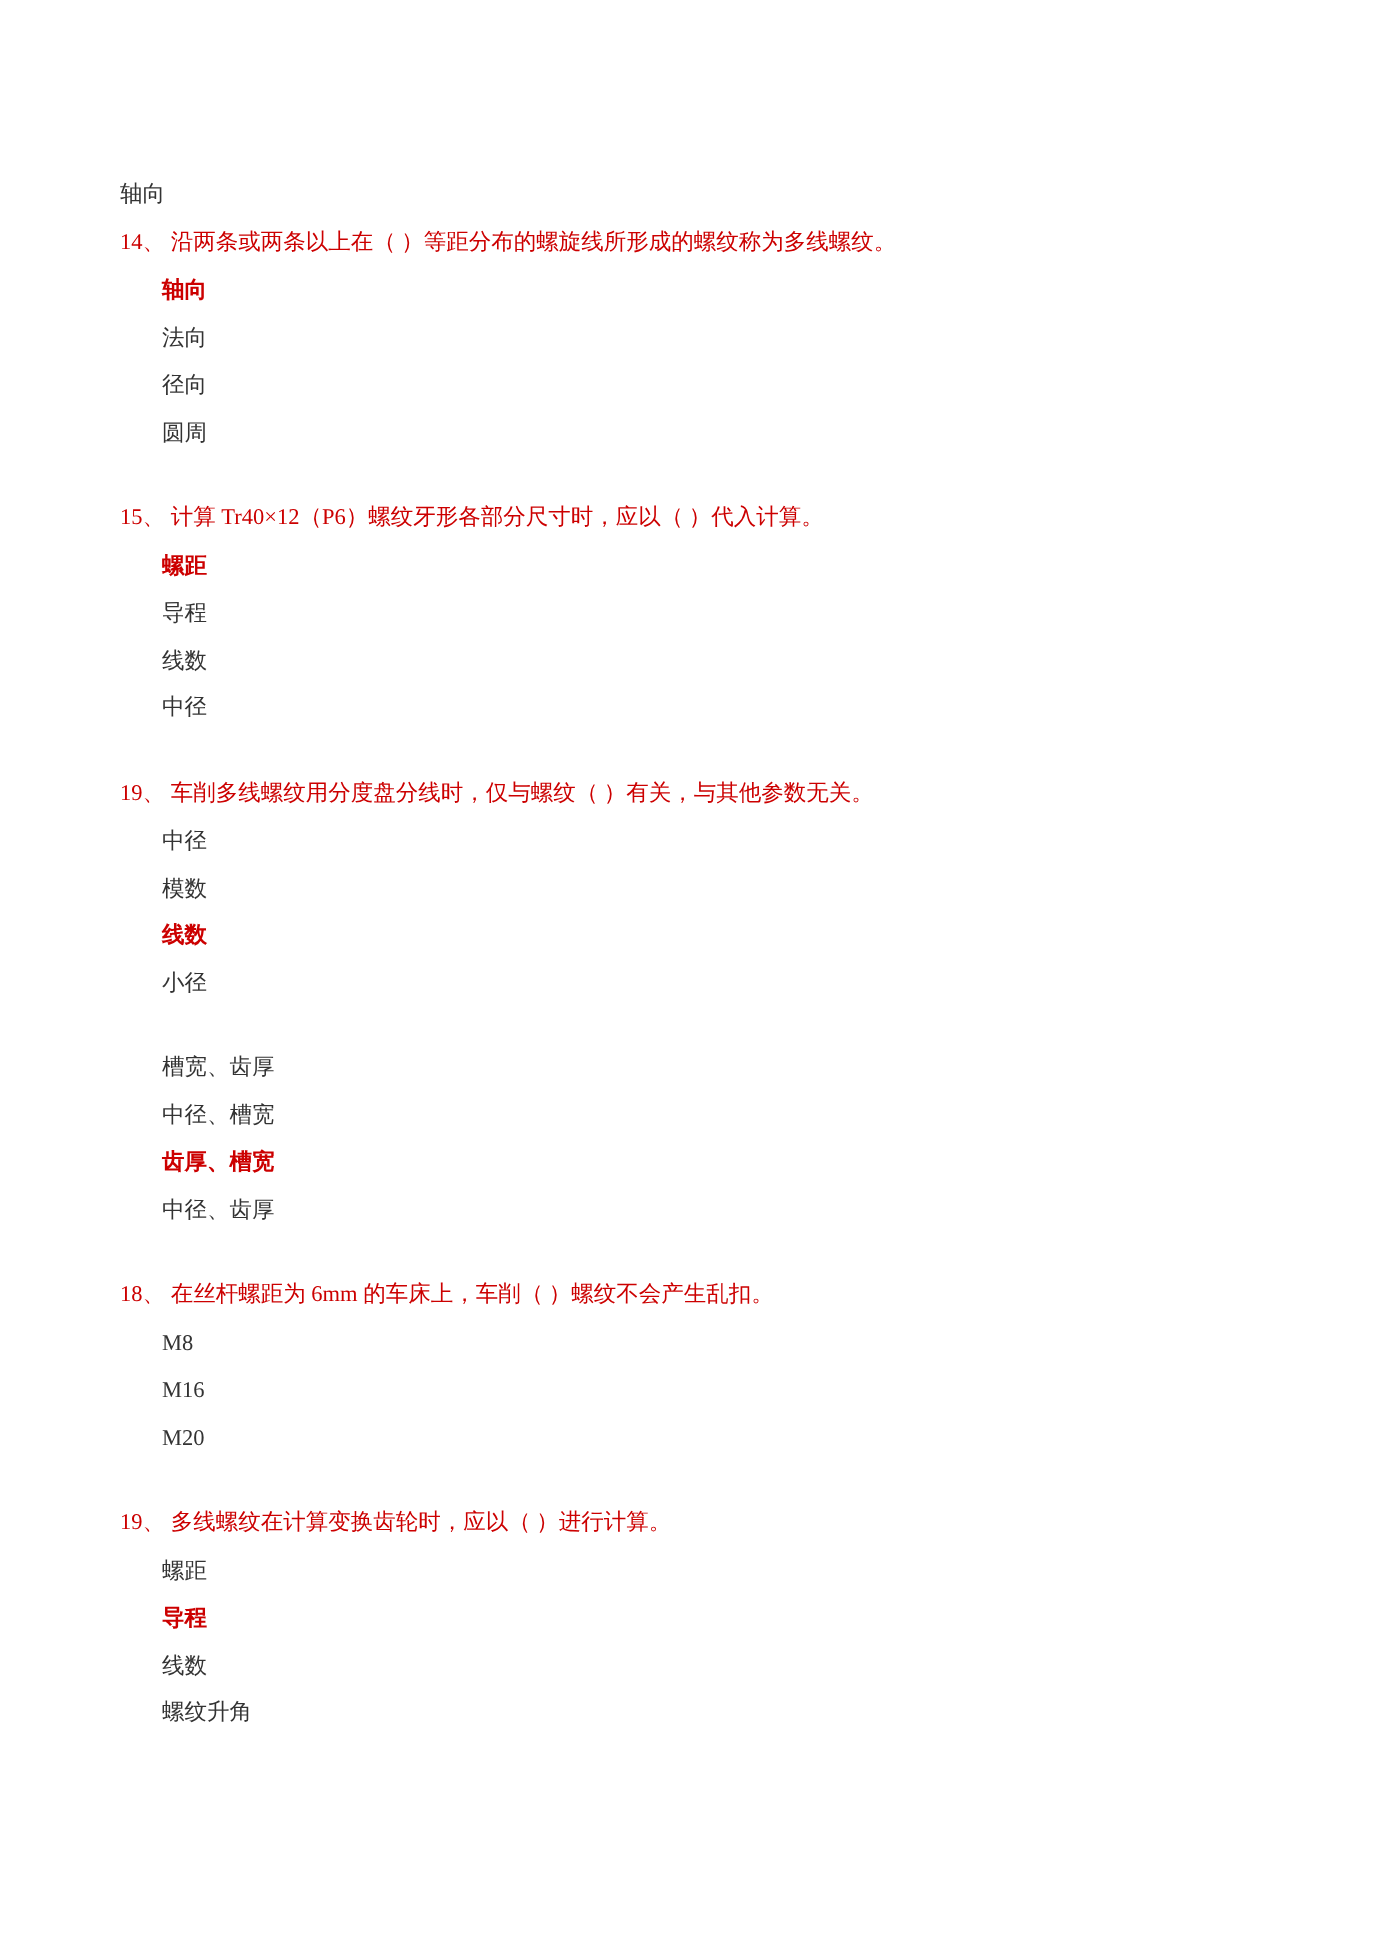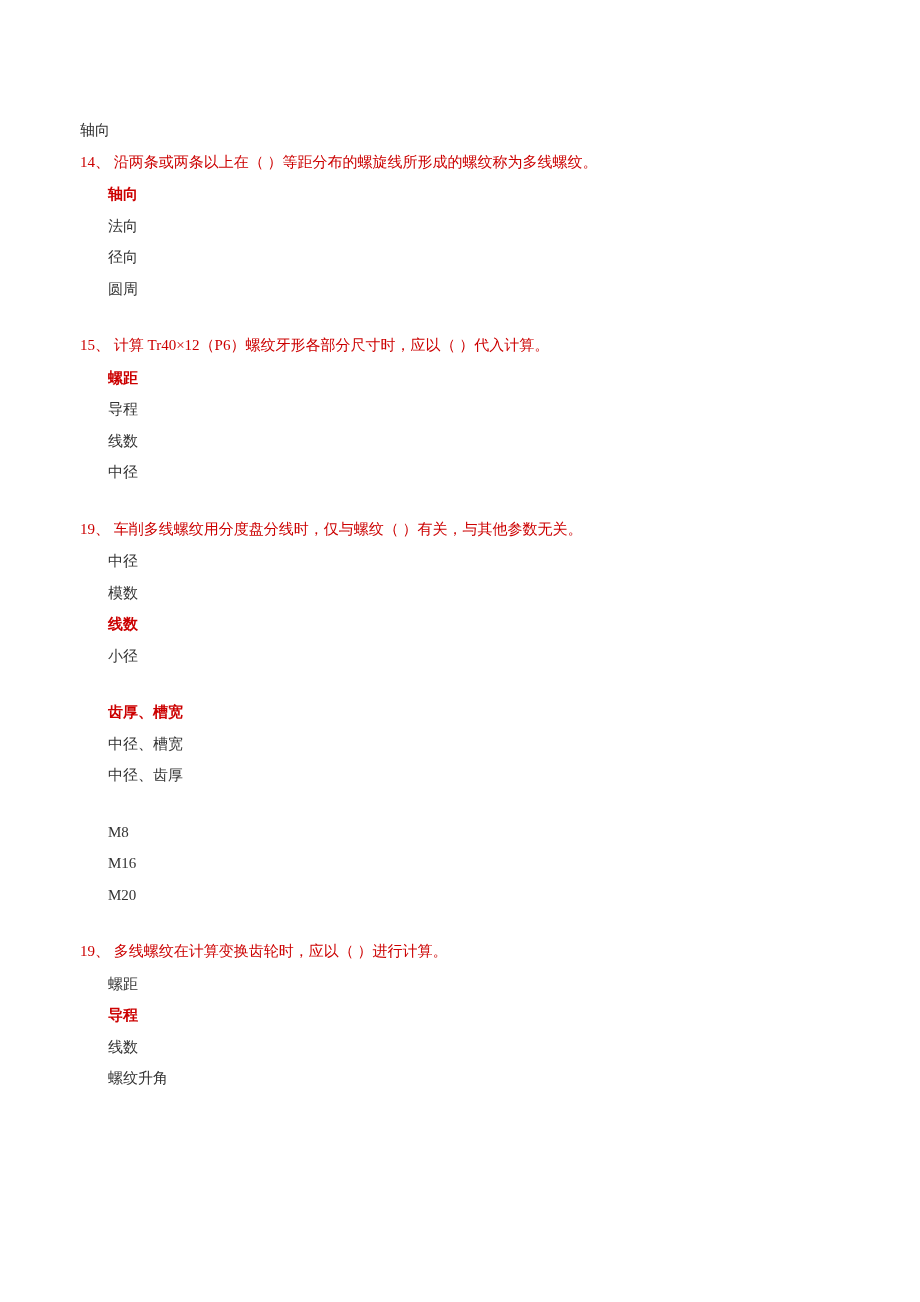--- a/index.html
+++ b/index.html
@@ -73,26 +73,28 @@
       <div class="q-header"><span class="q-num">19、</span> <span class="q-text">车削多线螺纹用分度盘分线时，仅与螺纹（ ）有关，与其他参数无关。</span></div>
       <div class="options">
         <div class="option">中径</div>
         <div class="option">模数</div>
         <div class="option correct">线数</div>
         <div class="option">小径</div>
       </div>
     </div>
     <div class="question">
       <div class="options">
+        <div class="option">槽宽、齿厚</div>
+        <div class="option">中径、槽宽</div>
         <div class="option correct">齿厚、槽宽</div>
-        <div class="option">中径、槽宽</div>
         <div class="option">中径、齿厚</div>
       </div>
     </div>
     <div class="question">
+      <div class="q-header"><span class="q-num">18、</span> <span class="q-text">在丝杆螺距为 6mm 的车床上，车削（ ）螺纹不会产生乱扣。</span></div>
       <div class="options">
         <div class="option">M8</div>
         <div class="option">M16</div>
         <div class="option">M20</div>
       </div>
     </div>
     <div class="question">
       <div class="q-header"><span class="q-num">19、</span> <span class="q-text">多线螺纹在计算变换齿轮时，应以（ ）进行计算。</span></div>
       <div class="options">
         <div class="option">螺距</div>

